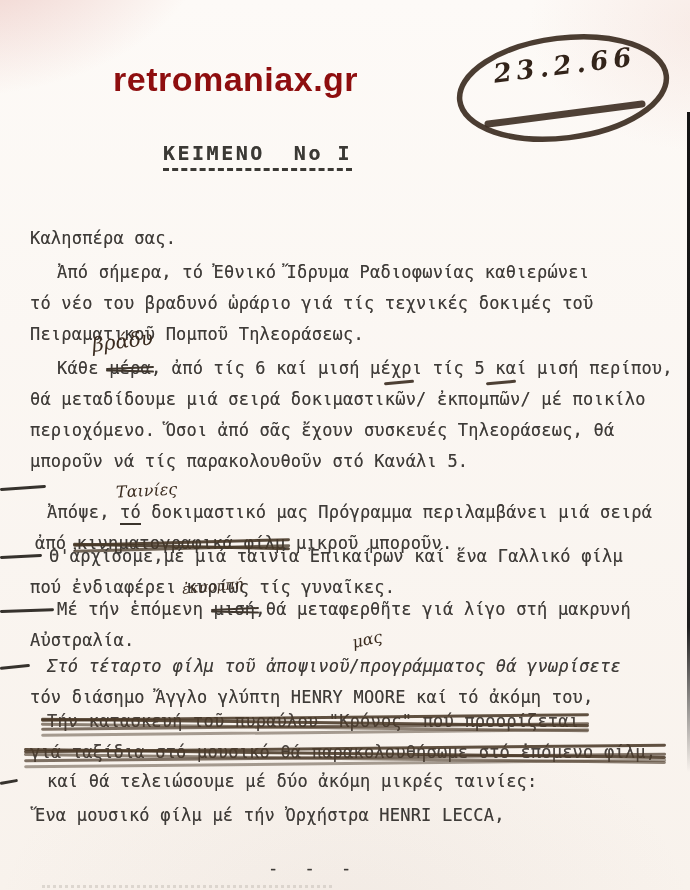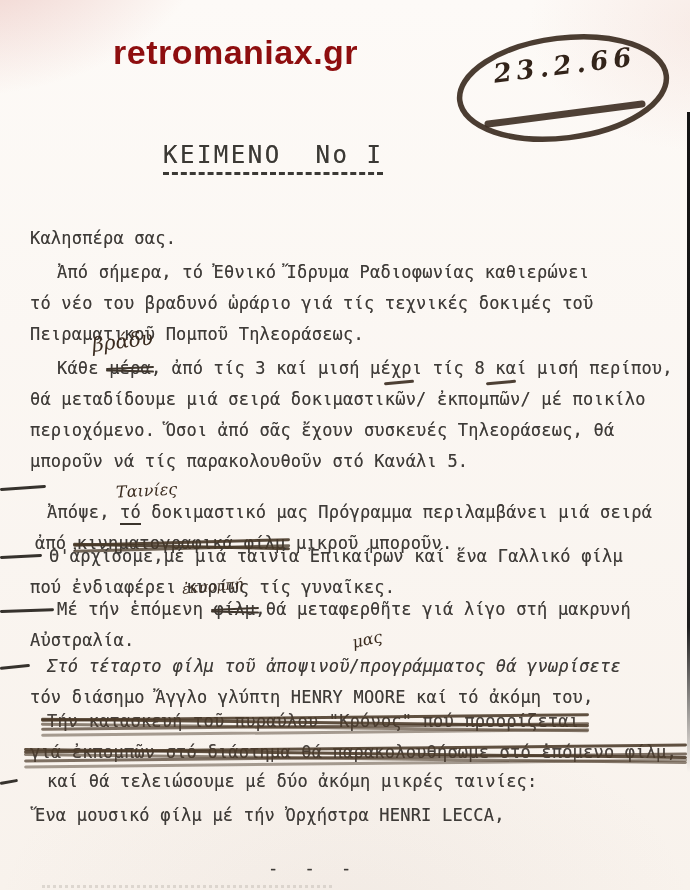--- a/index.html
+++ b/index.html
@@ -16,21 +16,21 @@
     color:#3e3b38;
   }
   .abs{position:absolute;}
   .line{white-space:pre; line-height:31px; font-size:17px; letter-spacing:0.2px;
         text-shadow:0 0 0.5px rgba(60,55,50,0.55);}
   .watermark{
     font-family:"Liberation Sans","DejaVu Sans",sans-serif;
     font-weight:bold; font-size:34px; letter-spacing:0.5px;
   }
   .doc-title{
-    font-size:24px; font-weight:normal; letter-spacing:2.5px; white-space:pre;
+    font-size:20px; font-weight:bold; letter-spacing:2.5px; white-space:pre;
     padding-bottom:3px; border-bottom:3px dashed #3b3935; color:#3b3935;
     text-shadow:0 0 0.5px rgba(60,55,50,0.6);
   }
   .hand{
     font-family:"DejaVu Serif","Liberation Serif",serif;
     font-style:italic; color:#3a2b1f; white-space:pre;
   }
   .stamp-date{
     font-family:"DejaVu Serif","Liberation Serif",serif;
     font-style:italic; font-weight:bold; font-size:26px; letter-spacing:5px;
@@ -66,68 +66,68 @@
   .edge-line{position:absolute; right:0; top:112px; height:660px; width:3px;
     background:linear-gradient(#141414 0%, #1d1d1d 78%, rgba(20,20,20,0) 100%);}
   .cutoff{position:absolute; top:885px; left:42px; width:290px; height:0;
     border-top:3px dotted #c9c2ba; opacity:0.55;}
 </style>
 </head>
 <body>
 
 <div class="page">
 
-  <div class="abs watermark" style="left:113px; top:33px; color:#8e0e0f;">retromaniax.gr</div>
+  <div class="abs watermark" style="left:113px; top:60px; color:#8e0e0f;">retromaniax.gr</div>
 
   <svg class="abs" style="left:448px; top:26px;" width="230" height="126" viewBox="0 0 230 126">
     <ellipse cx="115" cy="62" rx="104" ry="50" fill="none" stroke="#3c2c21" stroke-width="5.5" stroke-linecap="round" transform="rotate(-7 115 62)" opacity="0.92"></ellipse>
     <path d="M 40 98 C 85 92, 150 84, 194 78" stroke="#3c2c21" stroke-width="7" fill="none" stroke-linecap="round" opacity="0.9"></path>
   </svg>
   <div class="abs stamp-date" style="left:493px; top:50px;">23.2.66</div>
 
   <div class="abs doc-title" style="left:163px; top:141px;">ΚΕΙΜΕΝΟ  Νο Ι</div>
 
   <div class="abs line" style="left:30px; top:223px;">Καλησπέρα σας.</div>
 
   <div class="abs" style="left:30px; top:257px;">
     <div class="line" style="margin-left:27px;">Ἀπό σήμερα, τό Ἐθνικό Ἴδρυμα Ραδιοφωνίας καθιερώνει</div>
     <div class="line">τό νέο του βραδυνό ὡράριο γιά τίς τεχνικές δοκιμές τοῦ</div>
     <div class="line">Πειραματικοῦ Πομποῦ Τηλεοράσεως.</div>
   </div>
 
   <div class="abs" style="left:30px; top:353px;">
-    <div class="line" style="margin-left:27px;"><span>Κάθε </span><span class="st1">μέρα</span><span>, ἀπό τίς 3 καί μισή μέχρι τίς 8 καί μισή περίπου,</span></div>
+    <div class="line" style="margin-left:27px;"><span>Κάθε </span><span class="st1">μέρα</span><span>, ἀπό τίς 6 καί μισή μέχρι τίς 5 καί μισή περίπου,</span></div>
     <div class="line">θά μεταδίδουμε μιά σειρά δοκιμαστικῶν/ ἐκπομπῶν/ μέ ποικίλο</div>
     <div class="line">περιοχόμενο. Ὅσοι ἀπό σᾶς ἔχουν συσκευές Τηλεοράσεως, θά</div>
     <div class="line">μποροῦν νά τίς παρακολουθοῦν στό Κανάλι 5.</div>
   </div>
 
   <div class="abs" style="left:30px; top:473px;">
     <div class="line" style="margin-left:17px;margin-top:24px;"><span>Ἀπόψε, </span><span class="hand-underline">τό</span><span> δοκιμαστικό μας Πρόγραμμα περιλαμβάνει μιά σειρά</span></div>
     <div class="line" style="margin-left:5px;"><span>ἀπό </span><span class="st2">κινηματογραφικά φίλμ</span><span> μικροῦ μποροῦν.</span></div>
   </div>
 
   <div class="abs" style="left:30px; top:541px;">
     <div class="line" style="margin-left:19px;">Θ'ἀρχίσομε,μέ μιά ταινία Ἐπικαίρων καί ἕνα Γαλλικό φίλμ</div>
     <div class="line">πού ἐνδιαφέρει κυρίως τίς γυναῖκες.</div>
   </div>
 
   <div class="abs" style="left:30px; top:594px;">
-    <div class="line" style="margin-left:27px;"><span>Μέ τήν ἑπόμενη </span><span class="st1">φίλμ</span><span>,θά μεταφερθῆτε γιά λίγο στή μακρυνή</span></div>
+    <div class="line" style="margin-left:27px;"><span>Μέ τήν ἑπόμενη </span><span class="st1">μισή</span><span>,θά μεταφερθῆτε γιά λίγο στή μακρυνή</span></div>
     <div class="line">Αὐστραλία.</div>
   </div>
 
   <div class="abs" style="left:30px; top:651px;">
     <div class="line" style="margin-left:17px;font-style:italic;">Στό τέταρτο φίλμ τοῦ ἀποψινοῦ/προγράμματος θά γνωρίσετε</div>
     <div class="line">τόν διάσημο Ἄγγλο γλύπτη HENRY MOORE καί τό ἀκόμη του,</div>
   </div>
 
   <div class="abs" style="left:30px; top:706px;">
     <div class="line" style="margin-left:17px;"><span class="st3">Τήν κατασκευή τοῦ πυραύλου "Κρόνος" πού προορίζεται</span></div>
-    <div class="line"><span class="st3">γιά ἐκπομπῶν στό διάστημα θά παρακολουθήσωμε στό ἑπόμενο φίλμ,</span></div>
+    <div class="line"><span class="st3">γιά ταξίδια στό μουσικό θά παρακολουθήσωμε στό ἑπόμενο φίλμ,</span></div>
   </div>
 
   <div class="abs line" style="left:47px; top:766px;">καί θά τελειώσουμε μέ δύο ἀκόμη μικρές ταινίες:</div>
 
   <div class="abs line" style="left:35px; top:800px;">Ἕνα μουσικό φίλμ μέ τήν Ὀρχήστρα HENRI LECCA,</div>
 
 
   <div class="abs line" style="left:268px; top:853px; letter-spacing:8px;">- - -</div>
 
   <div class="abs hand" style="left:92px; top:329px; font-size:20px; transform:rotate(-7deg);">βράδυ</div>

